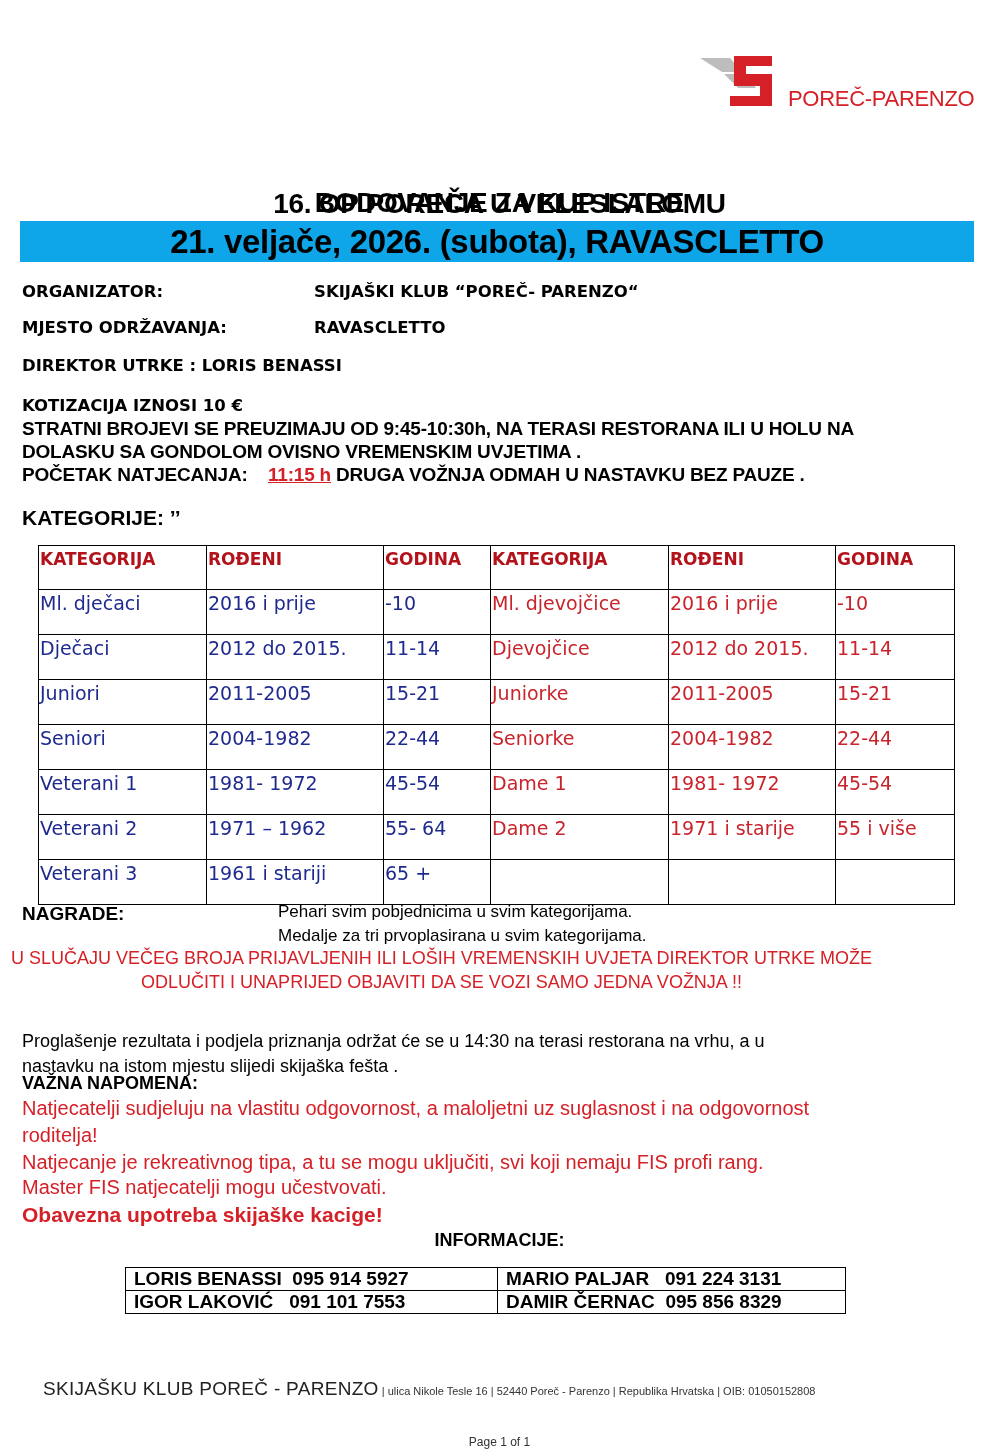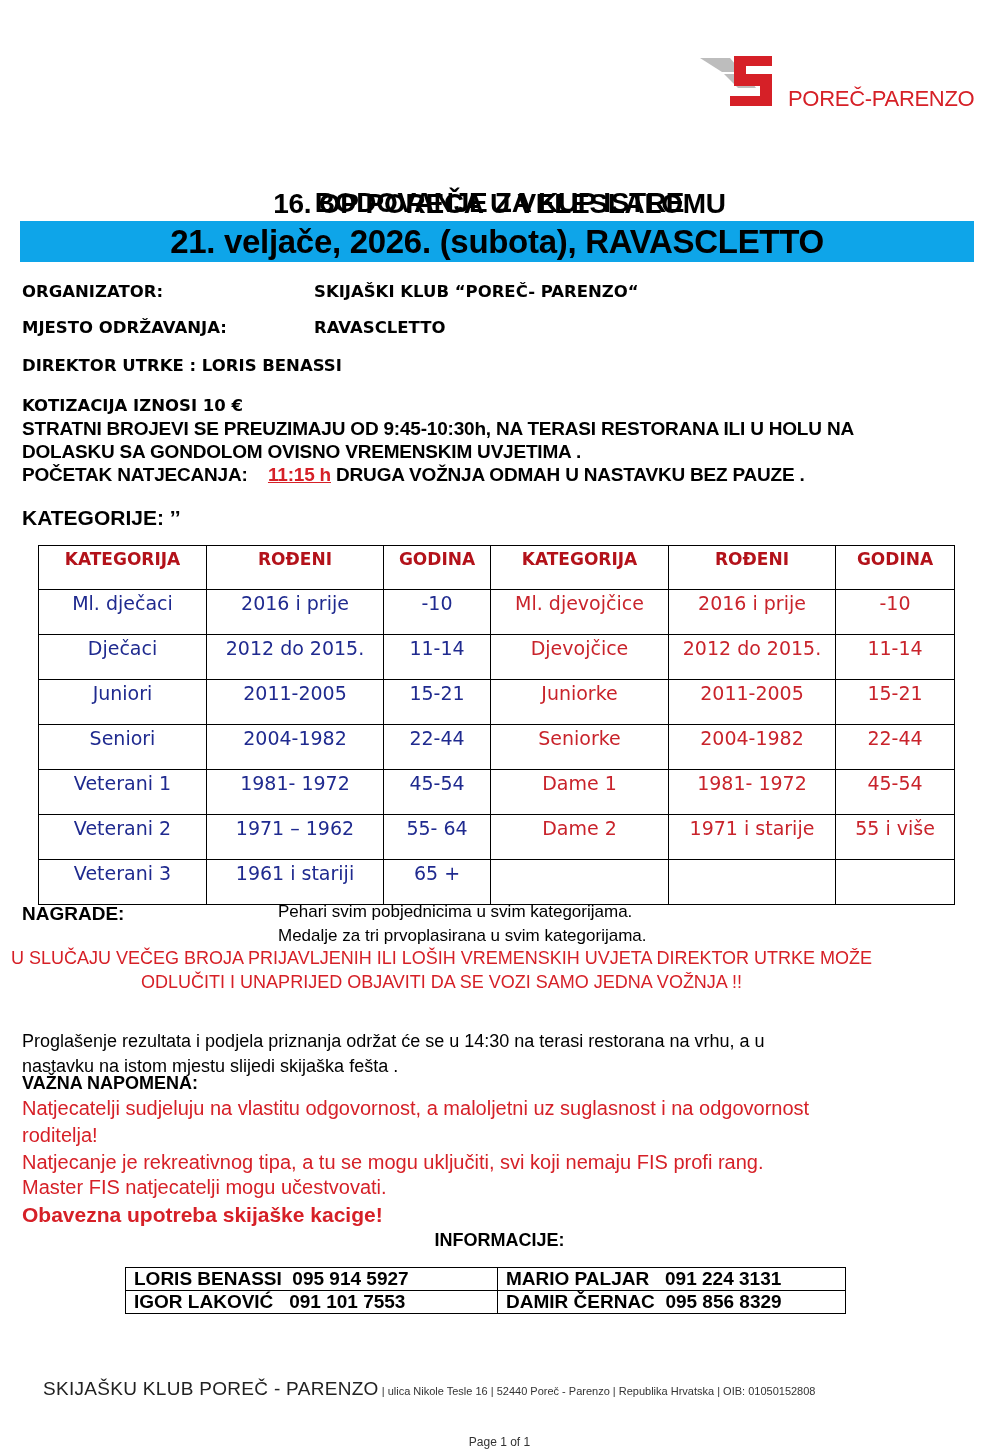--- a/index.html
+++ b/index.html
@@ -23,21 +23,21 @@
               font-size:33px; line-height:41px; letter-spacing:-0.3px; }
   .info { left:22px; font-family:"DejaVu Sans", sans-serif; font-weight:bold; font-size:16.5px; }
   .info .val { position:absolute; left:257px; top:0; white-space:nowrap;margin-left:35px; }
   .cond { left:22px; font-family:"Liberation Sans", sans-serif; font-weight:bold; font-size:19px;
           letter-spacing:-0.2px; white-space:nowrap; }
   .cond .red { color:#d62027; text-decoration:underline; }
   #kat-heading { left:22px; top:506px; font-family:"Liberation Sans", sans-serif; font-weight:bold;
                  font-size:21px; }
   
   #cat-table { left:38px; top:545px; width:916px; border-collapse:collapse; table-layout:fixed; }
-  #cat-table td, #cat-table th { border:1px solid #000; text-align:center; vertical-align:top; }
+  #cat-table td, #cat-table th { border:1px solid #000; text-align:left; vertical-align:top; }
   #cat-table th { height:39px; font-weight:bold; color:#b3121a; font-size:17px; padding-top:3px; }
   #cat-table td { height:41px; font-size:19px; padding-top:2px; }
   #cat-table .m { color:#1f2a8f; }
   #cat-table .f { color:#c9232b; }
   
   #nagrade-label { left:22px; top:903px; font-family:Liberation Sans, sans-serif; font-weight:bold; font-size:19px; }
   .prize { left:278px; font-family:"Liberation Sans", sans-serif; font-size:17px; }
   .warn { left:0; width:883px; text-align:center; color:#d62027; font-family:"Liberation Sans", sans-serif; font-size:18px; }
   .plain { left:22px; font-family:"Liberation Sans", sans-serif; font-size:18px;margin-top:19px; }
   #napomena-heading { left:22px; top:1073px; font-family:"Liberation Sans", sans-serif; font-weight:bold; font-size:18px; }

